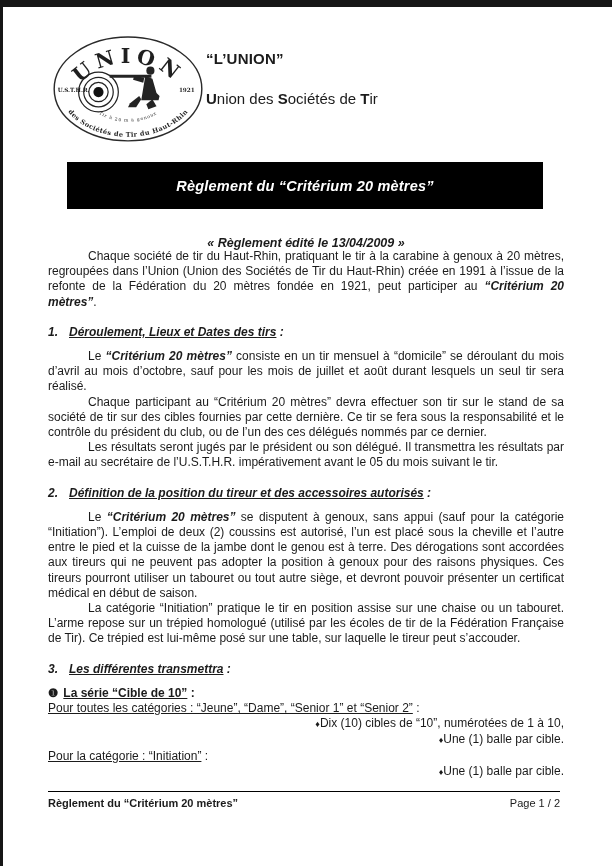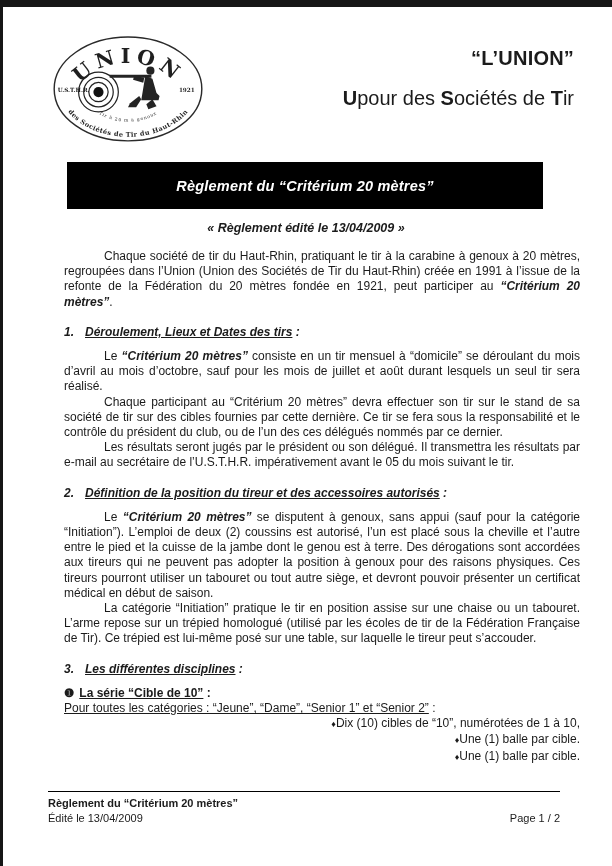--- a/index.html
+++ b/index.html
@@ -9,36 +9,36 @@
     background: #ffffff;
     font-family: "Liberation Sans", sans-serif;
     color: #1b1b1b;
   }
   .page { position: relative; width: 612px; height: 866px; background: #fff; overflow: hidden; }
   .edge-top  { position: absolute; top: 0; left: 0; width: 612px; height: 7px; background: #161616; }
   .edge-left { position: absolute; top: 0; left: 0; width: 3px; height: 866px; background: #161616; }
 
   .header { position: absolute; top: 34px; left: 50px; right: 38px; display: flex; align-items: flex-start; }
   .logo { width: 156px; height: 112px; flex: 0 0 auto; }
-  .org  { flex: 1; text-align: right; padding-top: 16px; font-size: 20px; line-height: 17px; }
+  .org  { flex: 1; text-align: left; padding-top: 16px; font-size: 15px; line-height: 17px; }
   .org-title { font-weight: bold; margin-bottom: 23px; letter-spacing: 0.2px; }
 
   .banner {
     position: absolute; left: 67px; top: 162px; width: 476px; height: 47px;
     background: #000; color: #fff;
     display: flex; align-items: center; justify-content: center;
     font-size: 14.5px; font-weight: bold; font-style: italic; letter-spacing: 0.2px;
   }
   .edited {
-    position: absolute; top: 221px; left: 0; width: 612px; text-align: center;
+    position: absolute; top: 236px; left: 0; width: 612px; text-align: center;
     font-weight: bold; font-style: italic; font-size: 12.5px;
   }
 
   .bodytext {
-    position: absolute; top: 249px; left: 64px; width: 516px;
+    position: absolute; top: 249px; left: 48px; width: 516px;
     font-size: 12px; line-height: 15.2px; text-align: justify;
   }
   p.para { margin: 0; text-indent: 40px; }
   .sec-head { margin: 15px 0 9px 0; font-weight: bold; font-style: italic; text-align: left; }
   .sec-num { display: inline-block; width: 21px; }
   .sec-title { text-decoration: underline; }
 
   .series-head { margin-top: 4px; font-weight: bold; text-align: left; }
   .marker { font-size: 11.5px; margin-right: 5px; font-style: normal; }
   .series-title { text-decoration: underline; }
@@ -95,21 +95,21 @@
       <text class="serif" font-size="4.4" letter-spacing="0.8">
         <textPath href="#arcSmall" startOffset="50%" text-anchor="middle">Tir à 20 m à genoux</textPath>
       </text>
       <text class="serif" font-size="6.4" font-weight="bold" letter-spacing="0.4">
         <textPath href="#arcBottom" startOffset="50%" text-anchor="middle">des Sociétés de Tir du Haut-Rhin</textPath>
       </text>
     </svg>
 
     <div class="org">
       <div class="org-title">“L’UNION”</div>
-      <div class="org-sub"><span style="font-weight: bold;">U</span><span>pour des </span><span style="font-weight: bold;">S</span><span>ociétés de </span><span style="font-weight: bold;">T</span><span>ir</span></div>
+      <div class="org-sub"><span style="font-weight: bold;">U</span><span>nion des </span><span style="font-weight: bold;">S</span><span>ociétés de </span><span style="font-weight: bold;">T</span><span>ir</span></div>
     </div>
   </div>
 
   <div class="banner">
     <span>Règlement du “Critérium 20 mètres”</span>
   </div>
 
   <div class="edited">« Règlement édité le 13/04/2009 »</div>
 
   <div class="bodytext">
@@ -122,42 +122,44 @@
     <p class="para"><span>Chaque participant au “Critérium 20 mètres” devra effectuer son tir sur le stand de sa société de tir sur des cibles fournies par cette dernière. Ce tir se fera sous la responsabilité et le contrôle du président du club, ou de l’un des ces délégués nommés par ce dernier.</span></p>
     <p class="para"><span>Les résultats seront jugés par le président ou son délégué. Il transmettra les résultats par e-mail au secrétaire de l’U.S.T.H.R. impérativement avant le 05 du mois suivant le tir.</span></p>
 
     <div class="sec-head">
       <span class="sec-num">2.</span><span class="sec-title">Définition de la position du tireur et des accessoires autorisés</span><span> :</span>
     </div>
     <p class="para"><span>Le </span><span style="font-weight: bold; font-style: italic;">“Critérium 20 mètres”</span><span> se disputent à genoux, sans appui (sauf pour la catégorie “Initiation”). L’emploi de deux (2) coussins est autorisé, l’un est placé sous la cheville et l’autre entre le pied et la cuisse de la jambe dont le genou est à terre. Des dérogations sont accordées aux tireurs qui ne peuvent pas adopter la position à genoux pour des raisons physiques. Ces tireurs pourront utiliser un tabouret ou tout autre siège, et devront pouvoir présenter un certificat médical en début de saison.</span></p>
     <p class="para"><span>La catégorie “Initiation” pratique le tir en position assise sur une chaise ou un tabouret. L’arme repose sur un trépied homologué (utilisé par les écoles de tir de la Fédération Française de Tir). Ce trépied est lui-même posé sur une table, sur laquelle le tireur peut s’accouder.</span></p>
 
     <div class="sec-head">
-      <span class="sec-num">3.</span><span class="sec-title">Les différentes disciplines</span><span> :</span>
+      <span class="sec-num">3.</span><span class="sec-title">Les différentes transmettra</span><span> :</span>
     </div>
 
     <div class="series-head">
       <span class="marker">❶</span><span class="series-title">La série “Cible de 10”</span><span> :</span>
     </div>
 
     <div class="group-label">
       <span class="u">Pour toutes les catégories : “Jeune”, “Dame”, “Senior 1” et “Senior 2”</span><span> :</span>
     </div>
     <div class="bullet-row">
       <span class="bullet">♦</span><span>Dix (10) cibles de “10”, numérotées de 1 à 10,</span>
     </div>
     <div class="bullet-row">
       <span class="bullet">♦</span><span>Une (1) balle par cible.</span>
     </div>
 
+    <div class="group-label">
+      <span class="u">Pour la catégorie : “Initiation”</span><span> :</span>
+    </div>
     <div class="bullet-row">
       <span class="bullet">♦</span><span>Une (1) balle par cible.</span>
     </div>
   </div>
 
   <div class="footer">
     <div class="footer-left">
       <div class="footer-title">Règlement du “Critérium 20 mètres”</div>
-      <div class="footer-edited">Édité le 13/04/2009</div>
     </div>
     <div class="footer-page">Page 1 / 2</div>
   </div>
 </div>
 
 </body></html>

